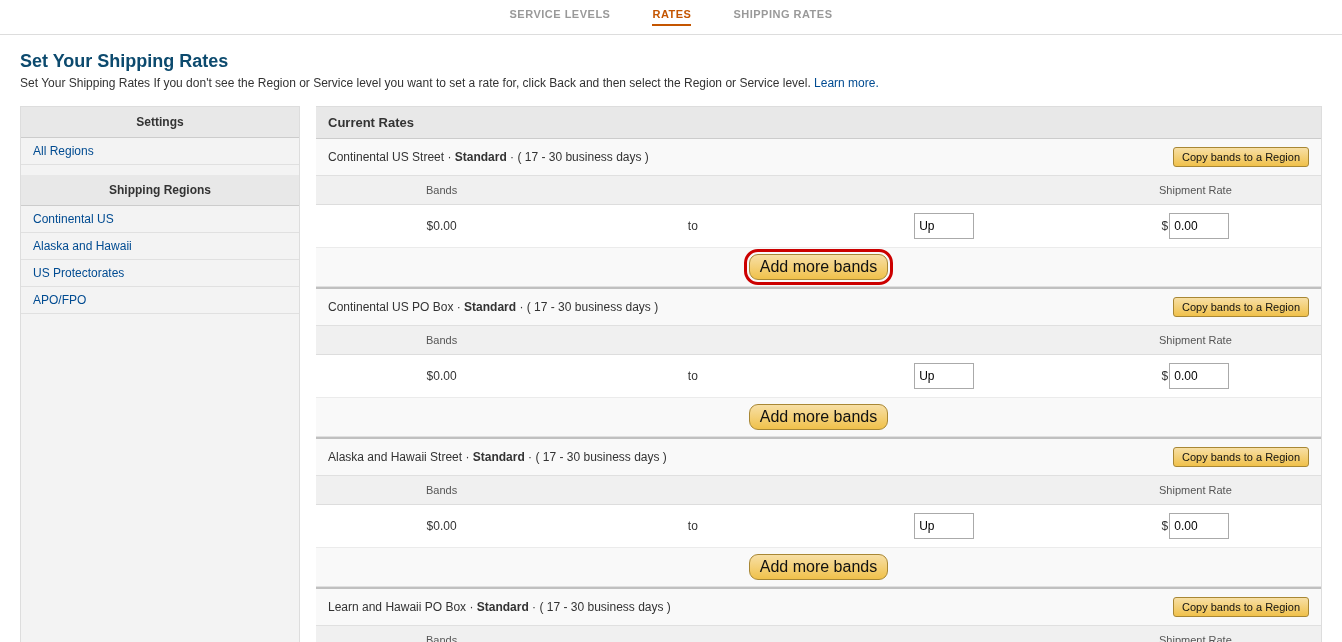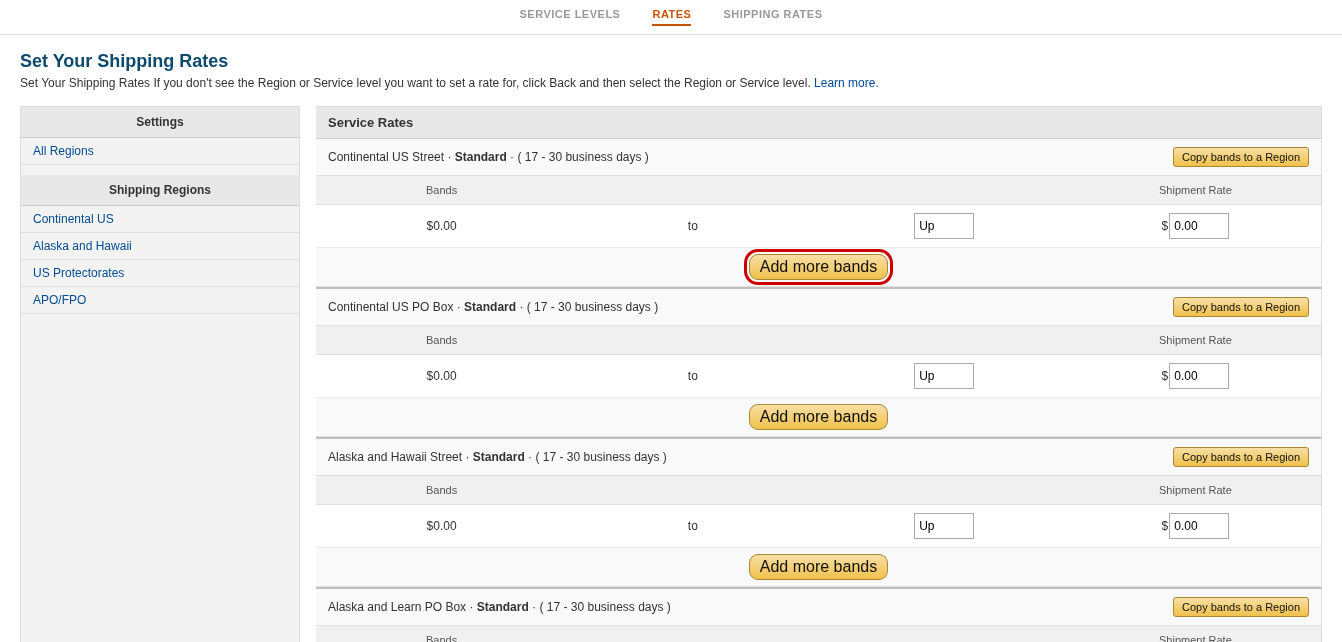--- a/index.html
+++ b/index.html
@@ -1,21 +1,21 @@
 <!DOCTYPE html>
 <html><head>
   <meta charset="utf-8">
   <style>
     * { margin: 0; padding: 0; box-sizing: border-box; }
     body { font-family: Arial, sans-serif; font-size: 12px; background: #fff; color: #333; }
 
     .top-nav {
       display: flex;
       justify-content: center;
-      gap: 32px;
+      gap: 42px;
       padding: 8px 0;
       background: #fff;
       border-bottom: 1px solid #ddd;
     }
     .top-nav span {
       font-size: 11px;
       font-weight: bold;
       letter-spacing: 0.5px;
       color: #999;
       cursor: pointer;
@@ -225,21 +225,21 @@
       <a href="#" class="sidebar-link">All Regions</a>
       <div class="sidebar-section-gap"></div>
       <div class="sidebar-section-header">Shipping Regions</div>
       <a href="#" class="sidebar-link">Continental US</a>
       <a href="#" class="sidebar-link">Alaska and Hawaii</a>
       <a href="#" class="sidebar-link">US Protectorates</a>
       <a href="#" class="sidebar-link">APO/FPO</a>
     </div>
 
     <div class="content">
-      <div class="content-header">Service Rates</div>
+      <div class="content-header">Current Rates</div>
 
       <div class="rate-section">
         <div class="rate-title-row">
           <span class="rate-title">
             <span>Continental US Street</span> · <strong>Standard</strong> · ( <span>17 - 30 business days</span> )
           </span>
           <button class="copy-btn">Copy bands to a Region</button>
         </div>
         <div class="bands-header-row">
           <div class="bands-col">Bands</div>
@@ -323,21 +323,21 @@
           </div>
         </div>
         <div class="add-more-row">
           <button class="add-more-btn">Add more bands</button>
         </div>
       </div>
 
       <div class="rate-section">
         <div class="rate-title-row">
           <span class="rate-title">
-            <span>Alaska and Learn PO Box</span> · <strong>Standard</strong> · ( <span>17 - 30 business days</span> )
+            <span>Learn and Hawaii PO Box</span> · <strong>Standard</strong> · ( <span>17 - 30 business days</span> )
           </span>
           <button class="copy-btn">Copy bands to a Region</button>
         </div>
         <div class="bands-header-row">
           <div class="bands-col">Bands</div>
           <div class="bands-col"></div>
           <div class="bands-col"></div>
           <div class="bands-col shipment-rate">Shipment Rate</div>
         </div>
       </div>

